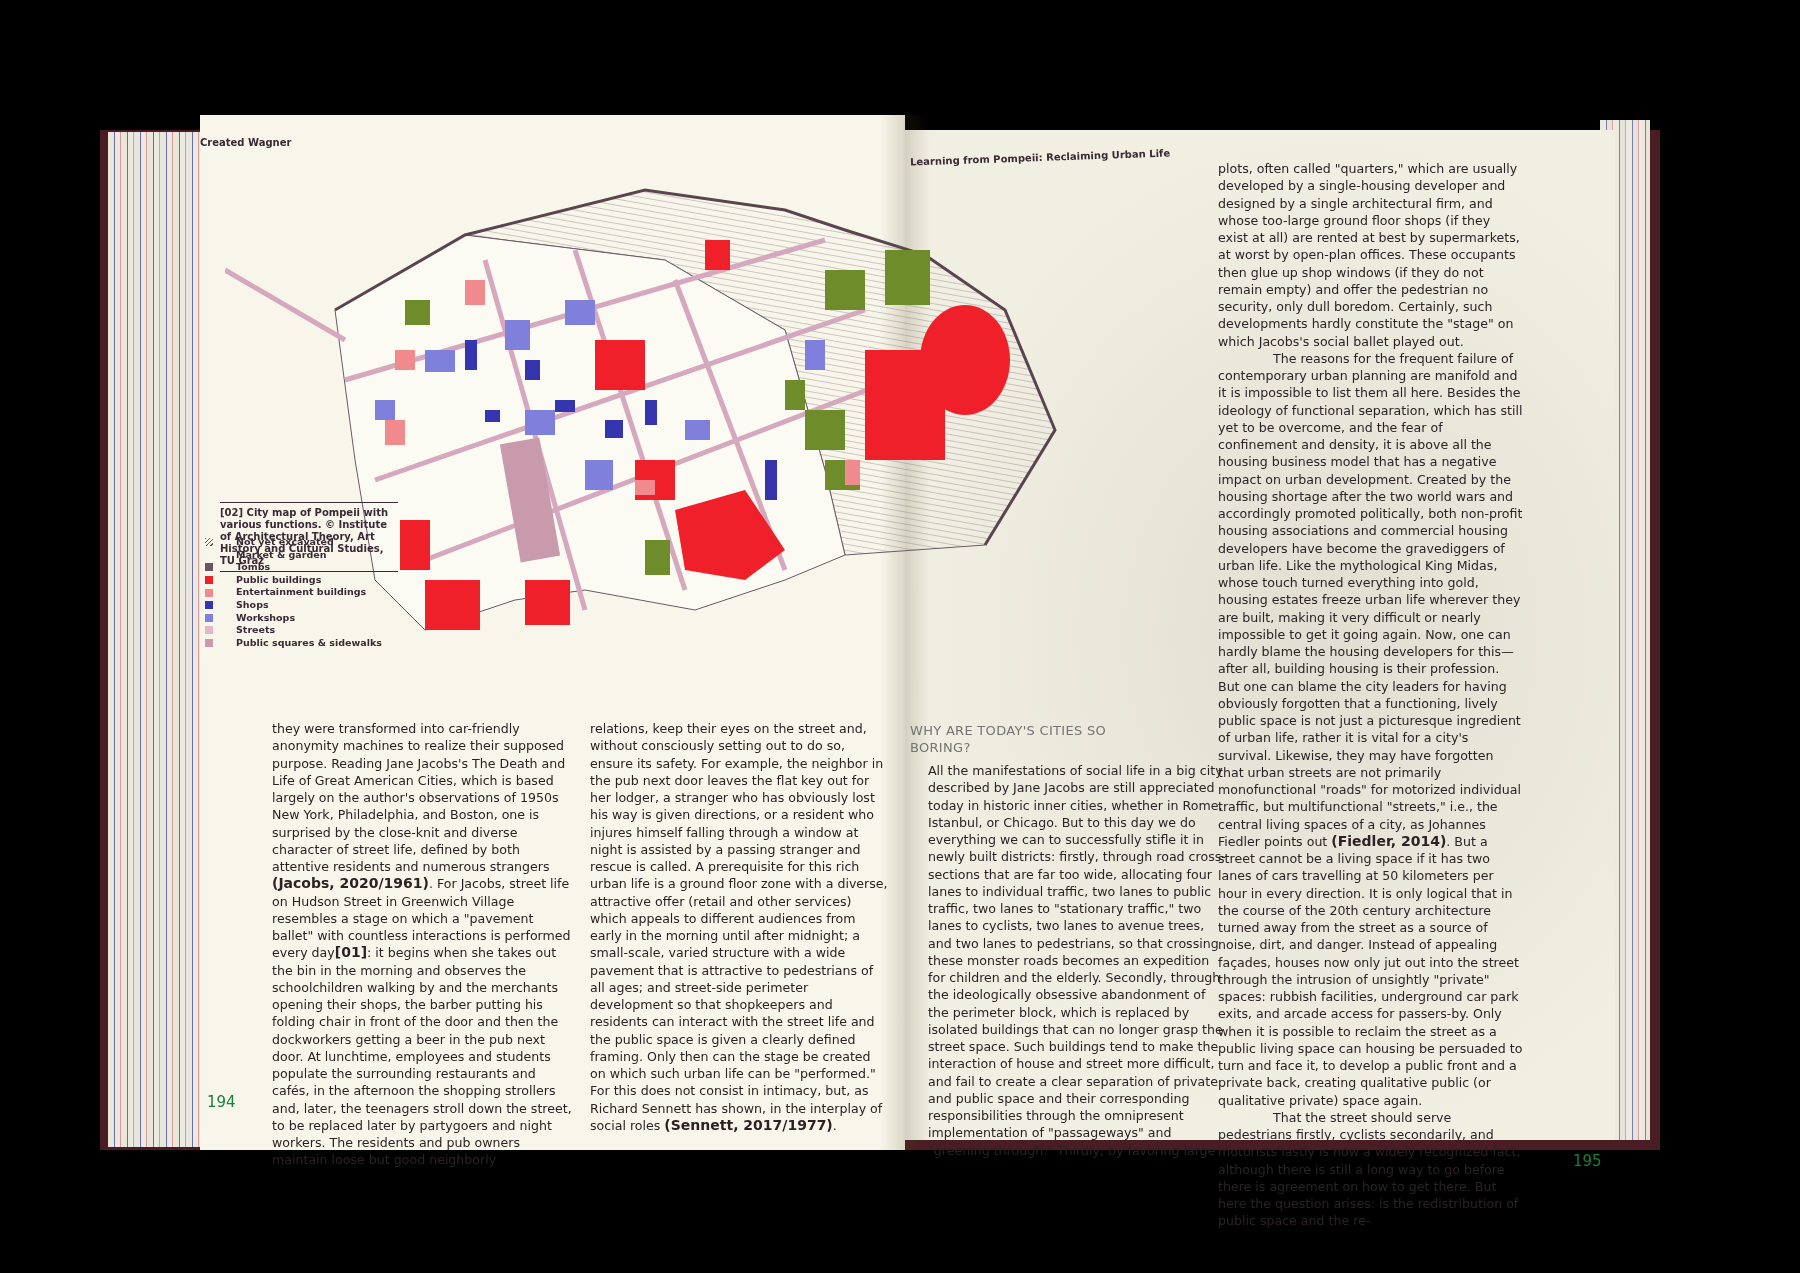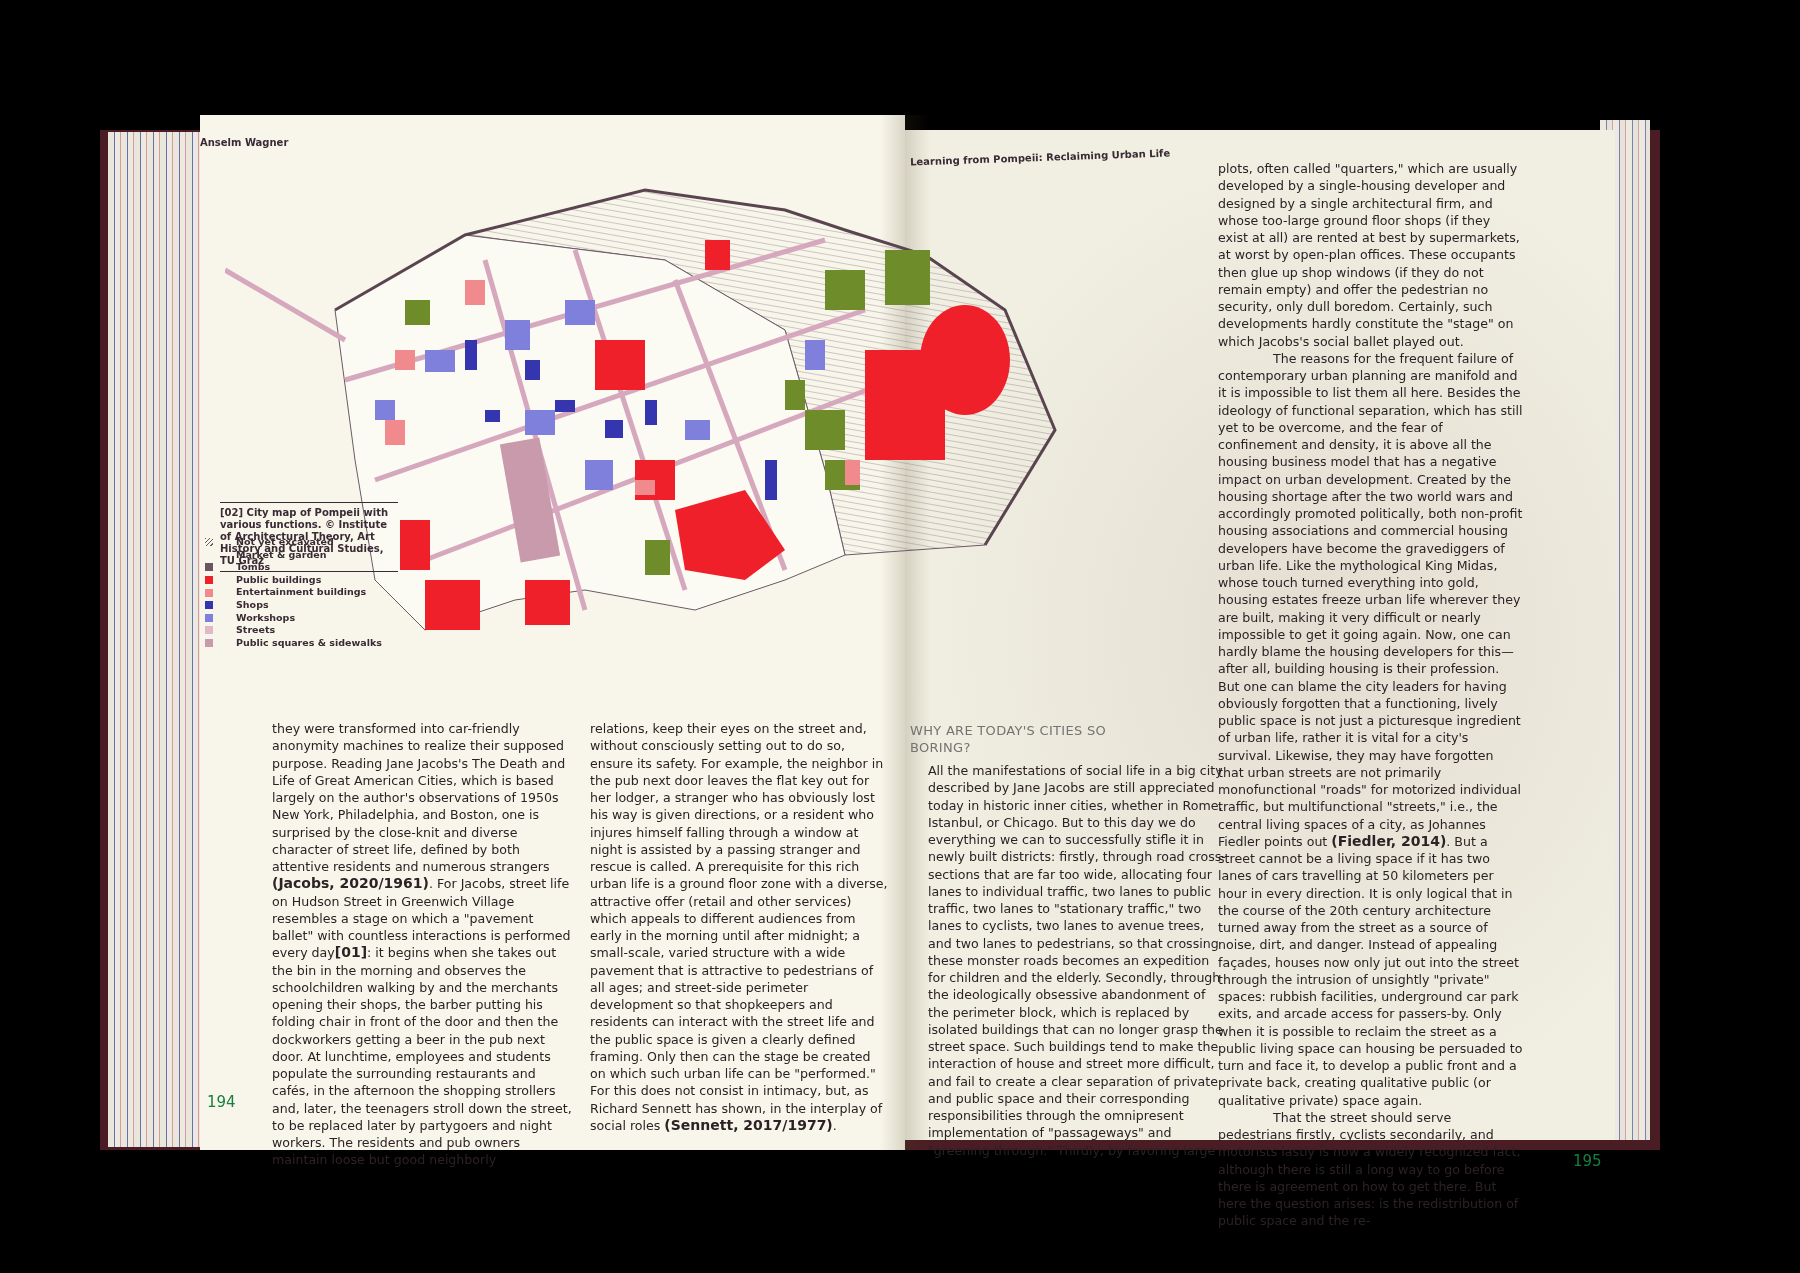--- a/index.html
+++ b/index.html
@@ -45,21 +45,21 @@
 
 <div class="book-cover"></div>
 <div class="page-edges-left"></div>
 <div class="page-edges-right"></div>
 
 <div class="page page-left"></div>
 <div class="page page-right"></div>
 <div class="ghost-bg"></div>
 <div class="gutter"></div>
 
-<div class="running-head rh-left">Anselm Wagner</div>
+<div class="running-head rh-left">Created Wagner</div>
 <div class="running-head rh-right">Learning from Pompeii: Reclaiming Urban Life</div>
 
 <svg class="map" viewBox="0 0 940 520" xmlns="http://www.w3.org/2000/svg">
   <defs>
     <pattern id="hatch" width="6" height="6" patternUnits="userSpaceOnUse" patternTransform="rotate(100)">
       <line x1="0" y1="0" x2="0" y2="6" stroke="#8a7a86" stroke-width="0.8"></line>
     </pattern>
   </defs>
 
   <path d="M240 75 L420 30 L560 50 L620 70 L700 95 L780 150 L830 270 L760 385 L620 395 L600 310 L560 170 L440 100 Z" fill="url(#hatch)" stroke="#6b5a66" stroke-width="1"></path>

